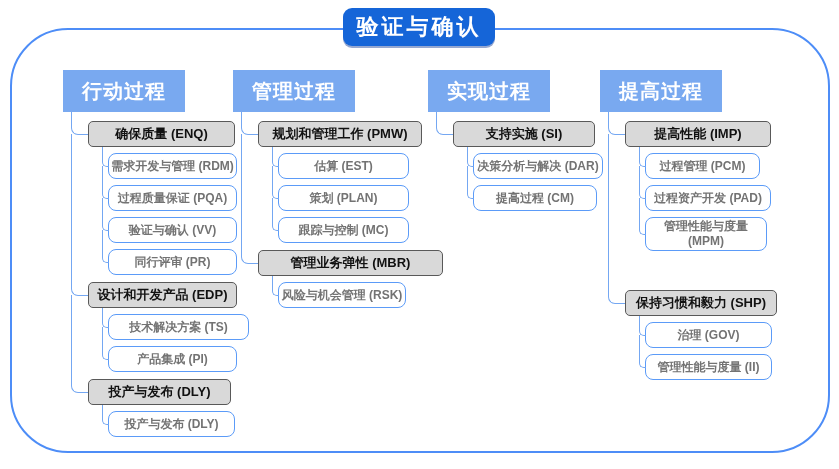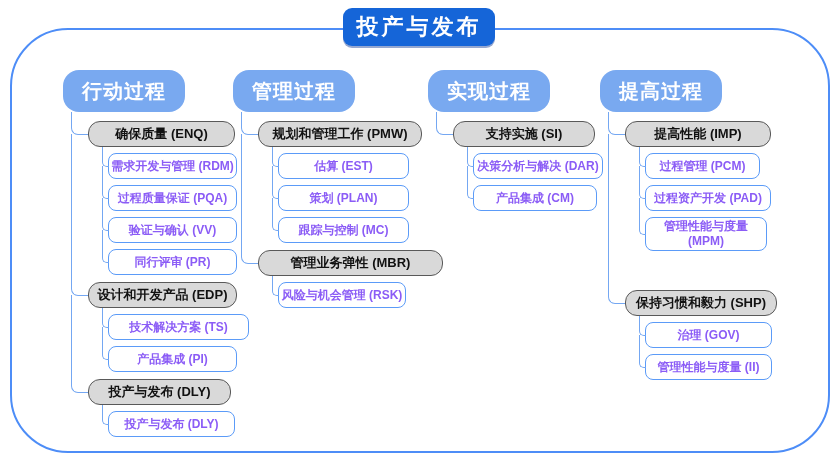--- a/index.html
+++ b/index.html
@@ -15,21 +15,21 @@
   .title {
     position:absolute; left:343px; top:8px; width:152px; height:38px;
     background:#1565D8; color:#ffffff; font-size:22px; font-weight:bold;
     display:flex; align-items:center; justify-content:center;
     border-radius:9px; letter-spacing:3px; z-index:5;
     box-shadow:0 2px 0 rgba(20,60,150,0.45);
   }
   .column { position:absolute; top:70px; }
   .col1 { left:63px; }  .col2 { left:233px; }  .col3 { left:428px; }  .col4 { left:600px; }
   .col-header {
-    width:122px; height:42px; background:#79A9F0; border-radius:16px;
+    width:122px; height:42px; background:#79A9F0; border-radius:0;
     color:#ffffff; font-weight:bold; font-size:20px; letter-spacing:1px;
     display:flex; align-items:center; justify-content:center;
   }
   .groups {
     position:relative; margin-top:9px; padding-left:25px;
     display:flex; flex-direction:column; gap:7px;
   }
   .group { position:relative; }
   .group::before {
     content:""; position:absolute; left:-17px; top:-7px; width:17px; height:20px;
@@ -39,53 +39,53 @@
   .group:first-child::before { top:-9px; height:22px; }
   .group:not(:last-child)::after {
     content:""; position:absolute; left:-17px; top:13px; bottom:-7px;
     border-left:1.5px solid #74A7F2;
   }
   
   .col4 .group.gap-lg { margin-top:32px; }
   .col4 .group.gap-lg::before { top:-39px; height:52px; }
   .col4 .group:first-child::after { bottom:-39px; }
   .gbox {
-    min-height:26px; background:#D9D9D9; border:1.6px solid #595959; border-radius:12px;
+    min-height:26px; background:#D9D9D9; border:1.6px solid #595959; border-radius:5px;
     font-size:13px; font-weight:bold; color:#111111; white-space:nowrap;
     display:flex; align-items:center; justify-content:center; padding:1px 0;
     position:relative; z-index:1;
   }
   .children {
     position:relative; margin-left:14px; margin-top:6px; padding-left:6px;
     display:flex; flex-direction:column; gap:6px;
   }
   .child { position:relative; }
   .child::before {
     content:""; position:absolute; left:-6px; top:-6px; width:6px; height:calc(50% + 6px);
     border-left:1.5px solid #74A7F2; border-bottom:1.5px solid #74A7F2;
     border-bottom-left-radius:5px;
   }
   .child:not(:last-child)::after {
     content:""; position:absolute; left:-6px; top:50%; bottom:-6px;
     border-left:1.5px solid #74A7F2;
   }
   .wbox {
     min-height:26px; background:#ffffff; border:1.6px solid #5B9BF8; border-radius:8px;
-    font-size:12px; font-weight:bold; color:#8b5cf6; white-space:nowrap;
+    font-size:12px; font-weight:bold; color:#737373; white-space:nowrap;
     display:flex; align-items:center; justify-content:center; text-align:center;
     padding:1px 4px; line-height:1.25;
   }
   .wbox.wrap { white-space:normal; }
 </style>
 </head>
 <body>
 
 <div class="canvas">
   <div class="frame"></div>
-  <div class="title">投产与发布</div>
+  <div class="title">验证与确认</div>
 
   <div class="column col1">
     <div class="col-header">行动过程</div>
     <div class="groups">
       <div class="group">
         <div class="gbox" style="width:147px">确保质量 (ENQ)</div>
         <div class="children">
           <div class="child">
             <div class="wbox" style="width:129px">需求开发与管理 (RDM)</div>
           </div>
@@ -153,21 +153,21 @@
   <div class="column col3">
     <div class="col-header">实现过程</div>
     <div class="groups">
       <div class="group">
         <div class="gbox" style="width:142px">支持实施 (SI)</div>
         <div class="children">
           <div class="child">
             <div class="wbox" style="width:130px">决策分析与解决 (DAR)</div>
           </div>
           <div class="child">
-            <div class="wbox" style="width:124px">产品集成 (CM)</div>
+            <div class="wbox" style="width:124px">提高过程 (CM)</div>
           </div>
         </div>
       </div>
     </div>
   </div>
 
   <div class="column col4">
     <div class="col-header">提高过程</div>
     <div class="groups">
       <div class="group">

